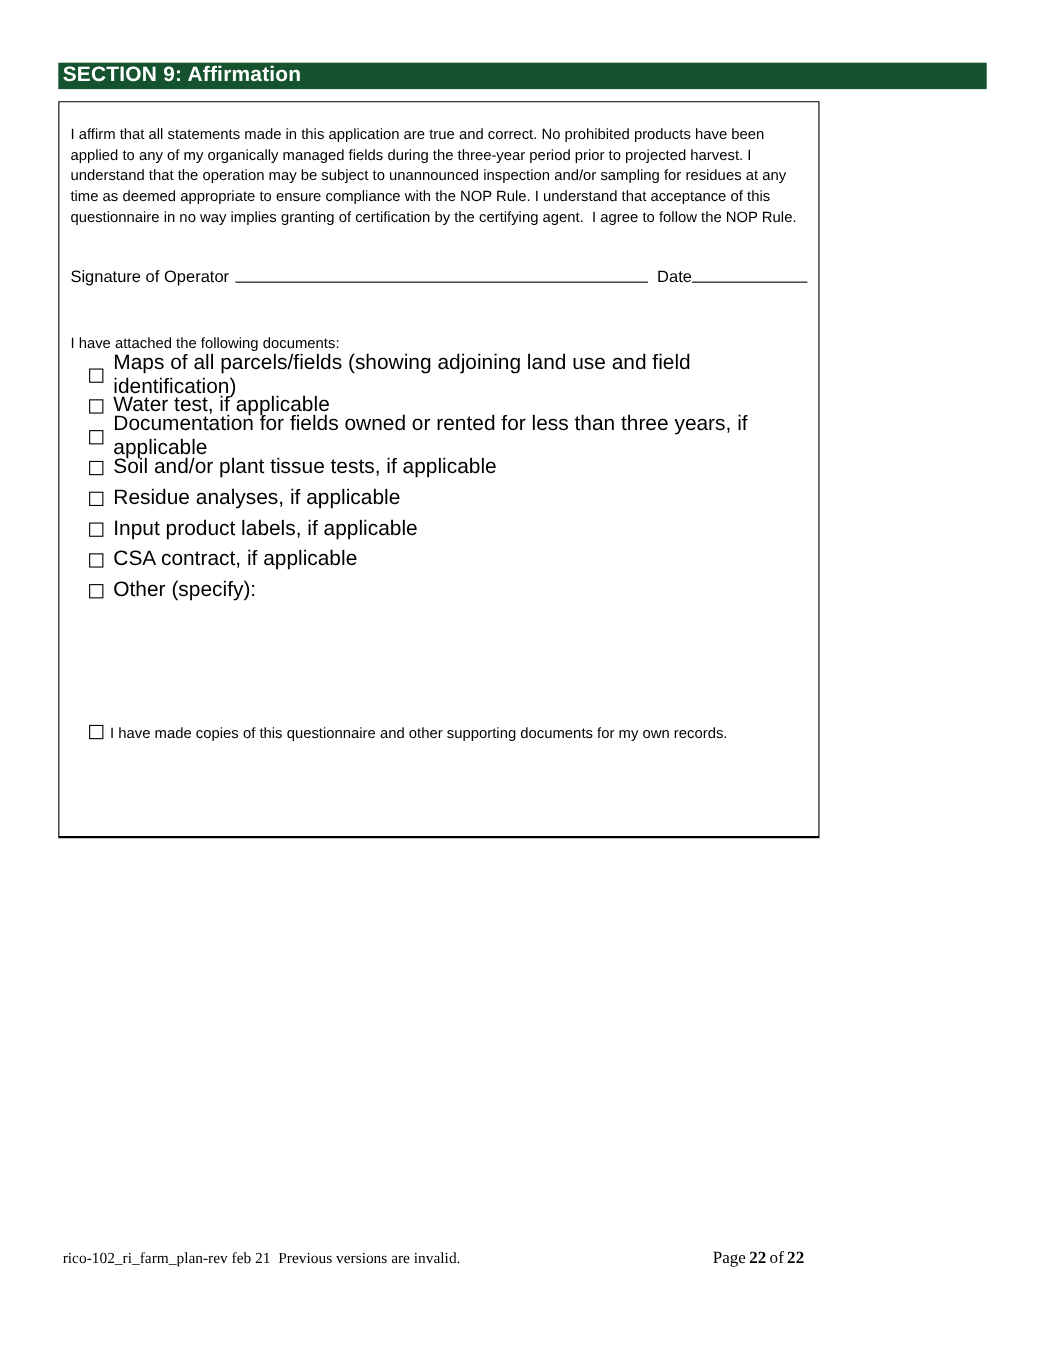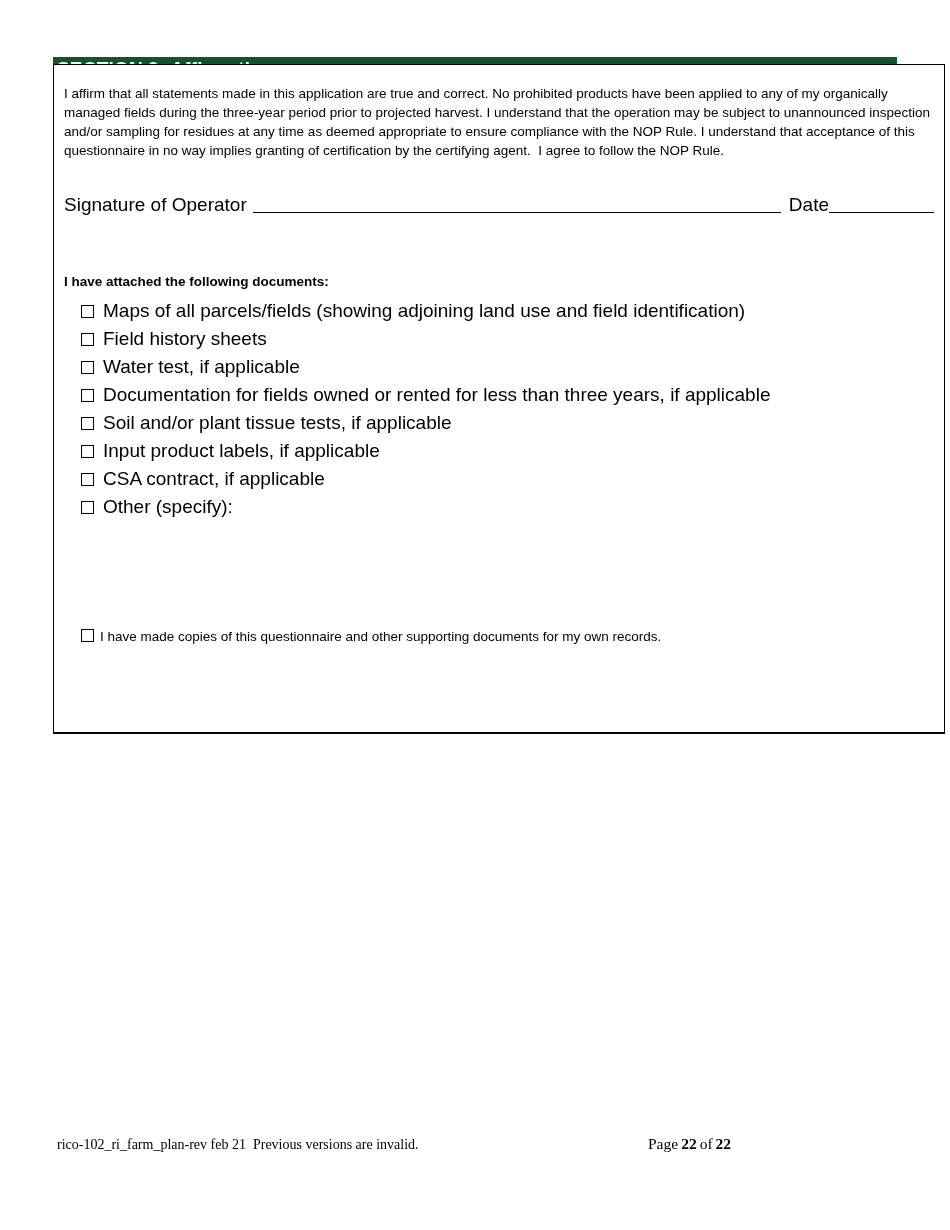--- a/index.html
+++ b/index.html
@@ -23,57 +23,56 @@
     background: #14532d;
     color: #ffffff;
     font-size: 19px;
     font-weight: bold;
     line-height: 24px;
     padding-left: 4px;
     letter-spacing: 0.2px;
   }
   .content-box {
     position: absolute;
-    left: 53px; top: 64px;
-    width: 892px; height: 670px;
+    left: 53px; top: 92px;
+    width: 692px; height: 670px;
     border: 1px solid #000000;
     border-bottom-width: 2px;
     padding: 19px 10px 0 10px;
     background: #ffffff;
   }
   .affirmation {
     font-size: 13.5px;
     line-height: 19px;
     white-space: pre-wrap;
   }
   .signature-row {
     display: flex;
-    align-items: flex-end;
-    font-size: 19px;
+    align-items: flex-start;
+    font-size: 15px;
     line-height: 18px;
     margin-top: 36px;
     height: 18px;
   }
   .sig-line {
     flex: 1;
     height: 14px;
     border-bottom: 1px solid #000000;
     margin: 0 8px 1px 6px;
   }
   .date-line {
     width: 105px;
     height: 14px;
     border-bottom: 1px solid #000000;
     margin-bottom: 1px;
   }
   .attached-heading {
     font-size: 13.5px;
     line-height: 16px;
-    margin-top: 60px;
-    font-weight: bold;
+    margin-top: 43px;
   }
   .checklist { margin-top: 7px; margin-left: 17px; }
   .check-row {
     display: flex;
     align-items: center;
     height: 28px;
     font-size: 19px;
   }
   .checkbox {
     width: 13px; height: 13px;
@@ -131,33 +130,33 @@
 
     <div class="attached-heading">I have attached the following documents:</div>
 
     <div class="checklist">
       <div class="check-row">
         <span class="checkbox"></span>
         <span>Maps of all parcels/fields (showing adjoining land use and field identification)</span>
       </div>
       <div class="check-row">
         <span class="checkbox"></span>
-        <span>Field history sheets</span>
-      </div>
-      <div class="check-row">
-        <span class="checkbox"></span>
         <span>Water test, if applicable</span>
       </div>
       <div class="check-row">
         <span class="checkbox"></span>
         <span>Documentation for fields owned or rented for less than three years, if applicable</span>
       </div>
       <div class="check-row">
         <span class="checkbox"></span>
         <span>Soil and/or plant tissue tests, if applicable</span>
+      </div>
+      <div class="check-row">
+        <span class="checkbox"></span>
+        <span>Residue analyses, if applicable</span>
       </div>
       <div class="check-row">
         <span class="checkbox"></span>
         <span>Input product labels, if applicable</span>
       </div>
       <div class="check-row">
         <span class="checkbox"></span>
         <span>CSA contract, if applicable</span>
       </div>
       <div class="check-row">

